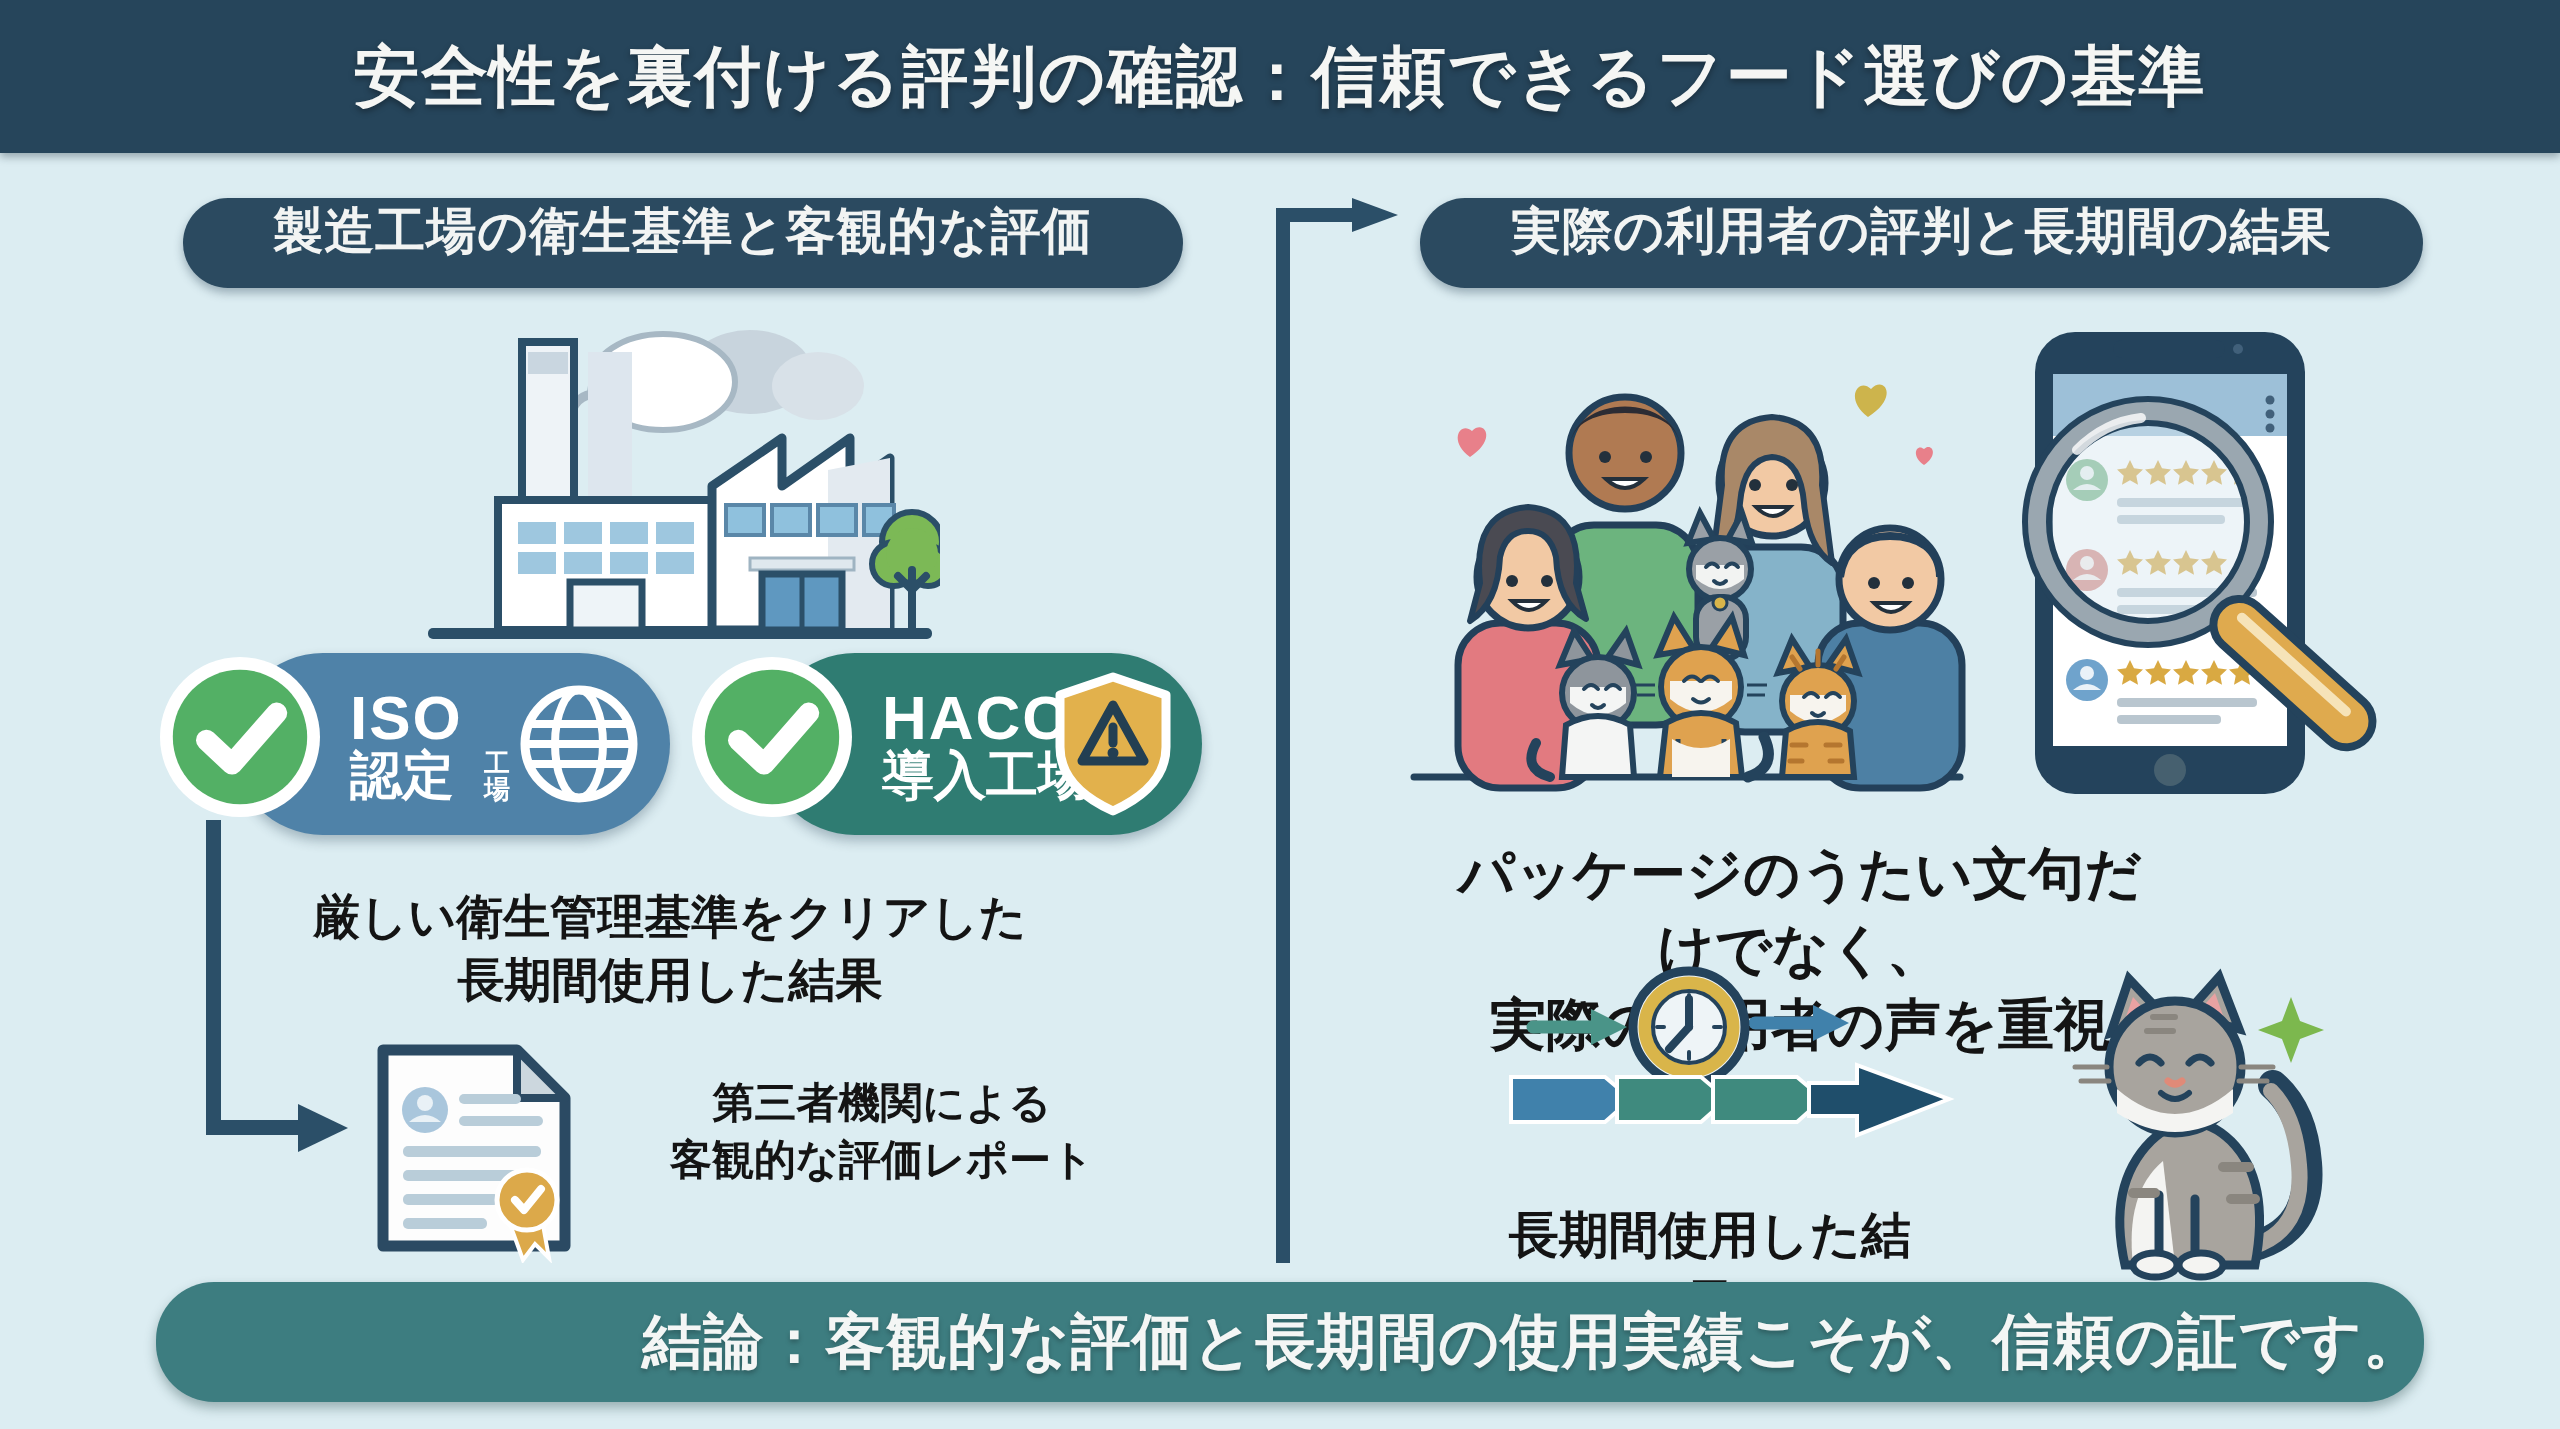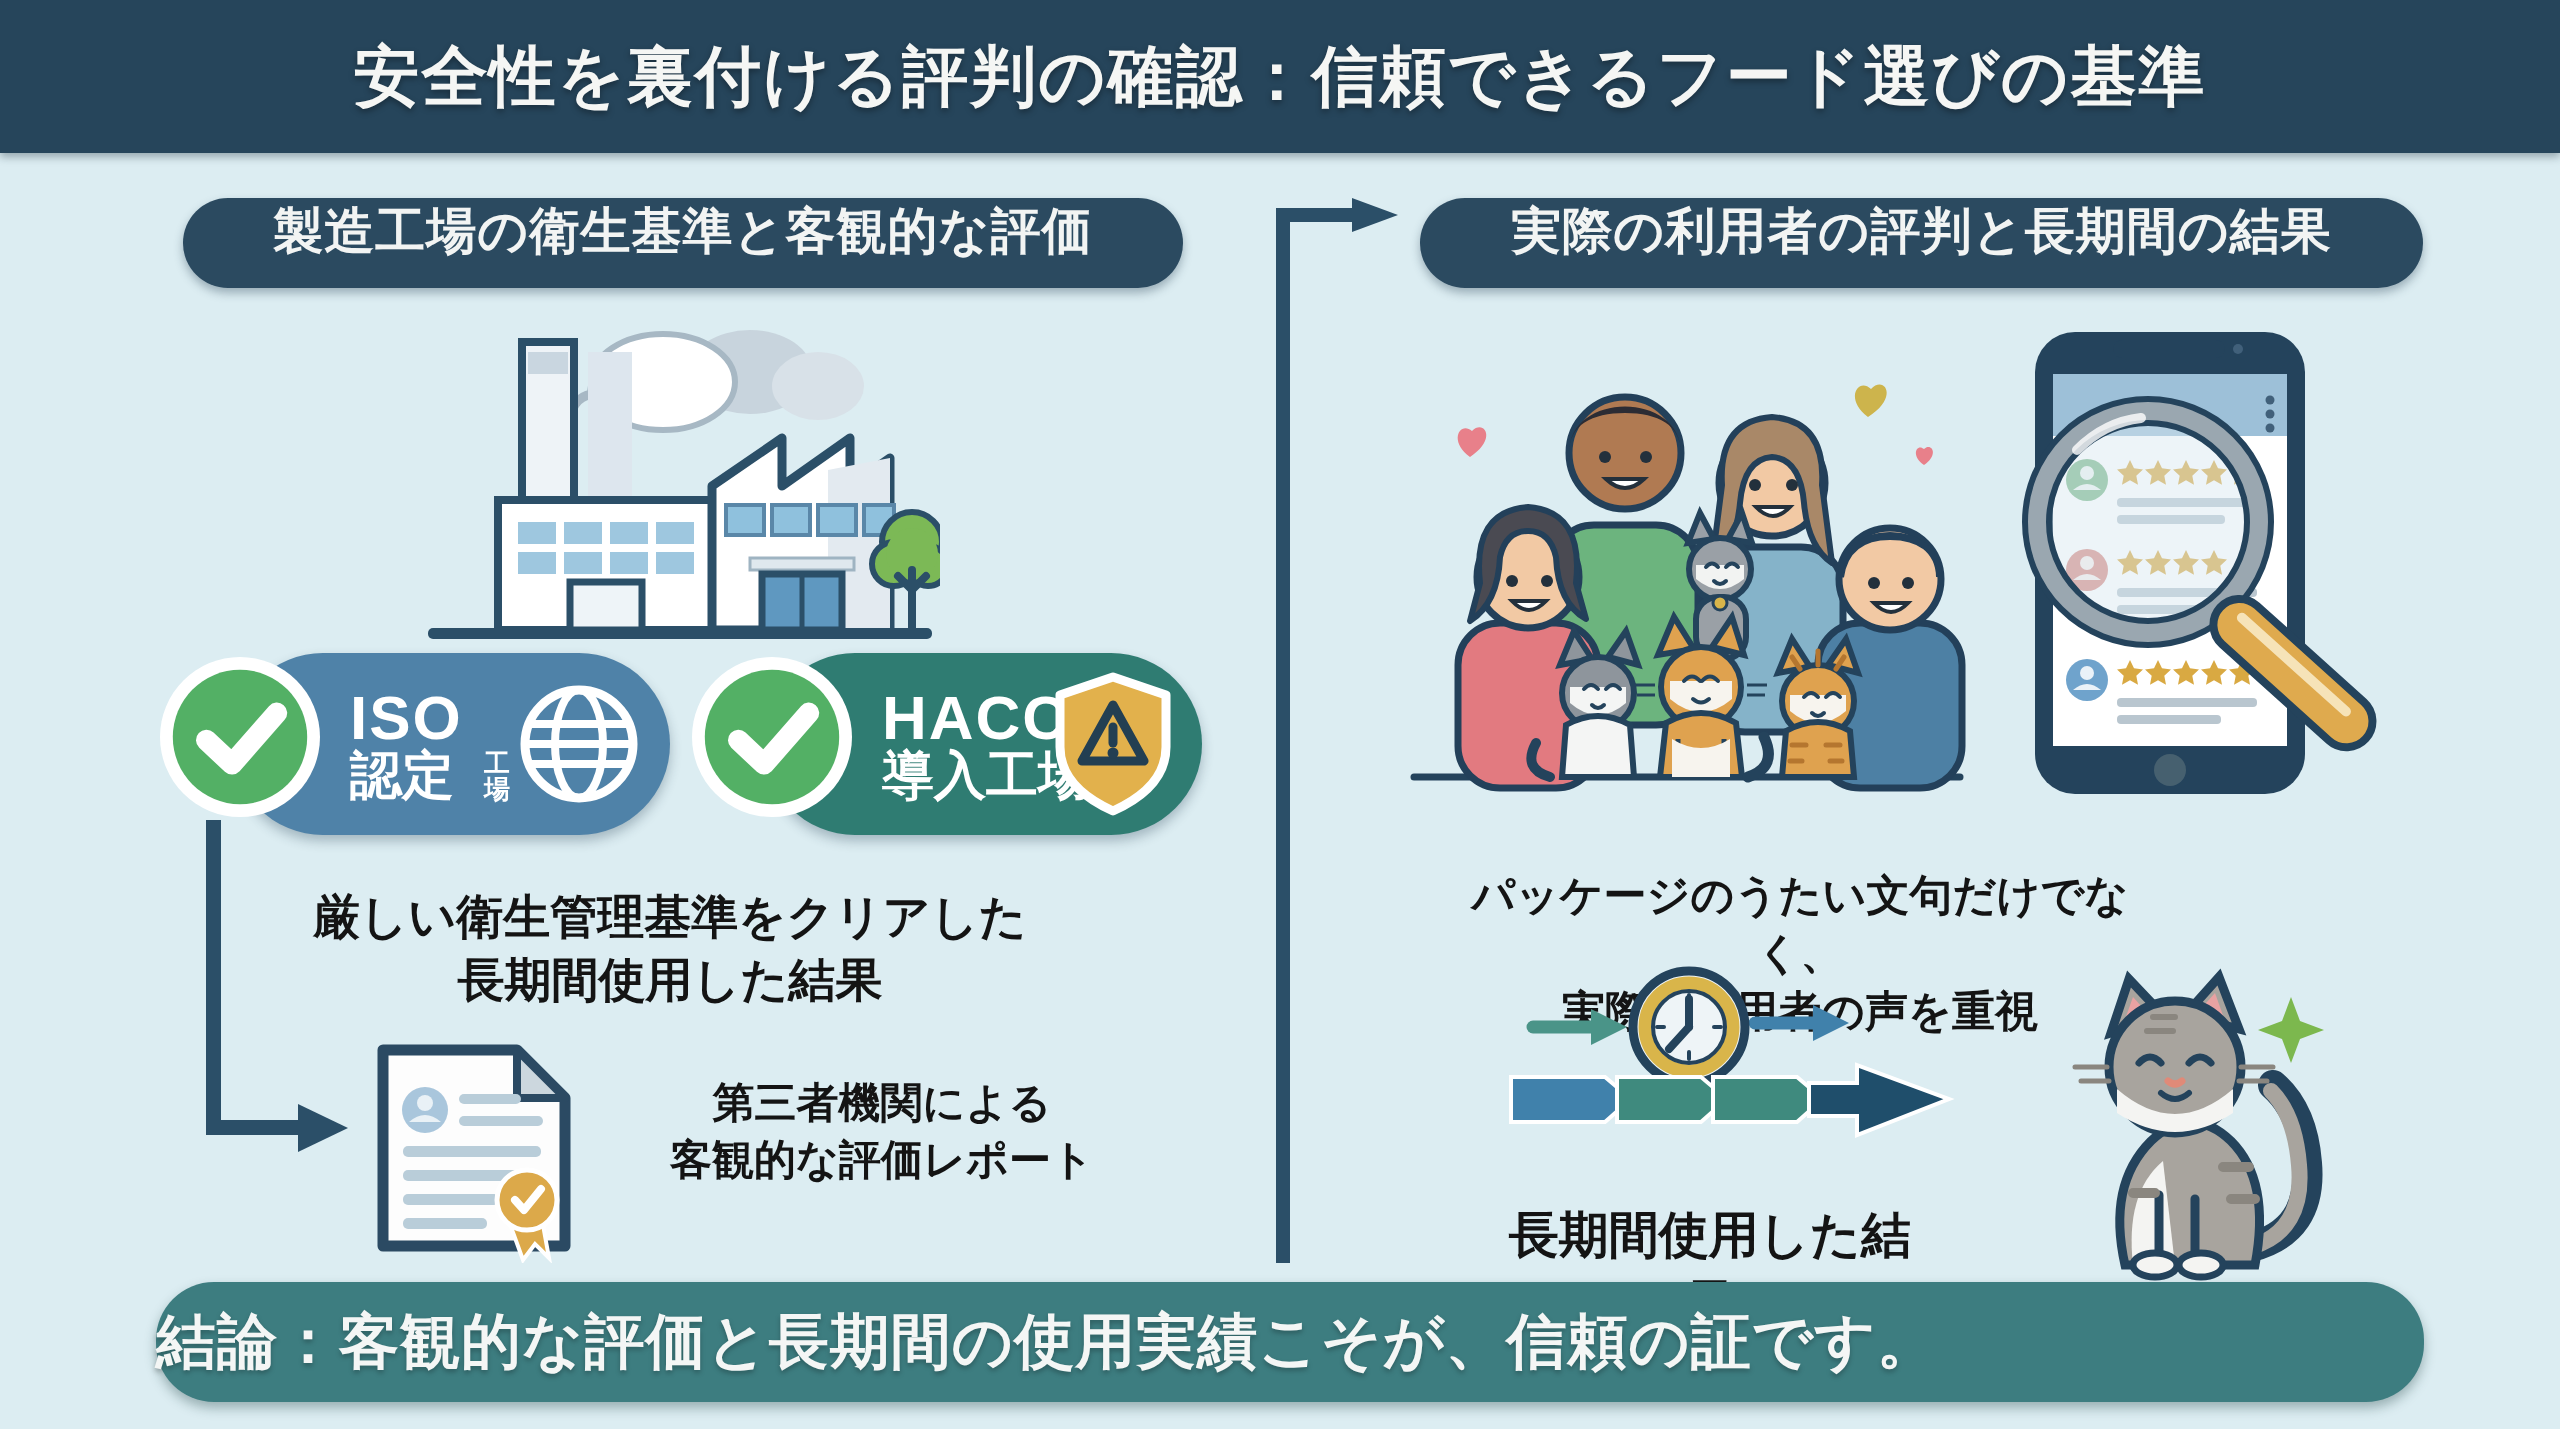--- a/index.html
+++ b/index.html
@@ -44,26 +44,26 @@
   .badge .l2{font-size:52px;color:#fff;}
   .badge .stack{display:flex;flex-direction:column;margin-left:8px;line-height:1;}
   .badge .stack span{font-size:26px;color:#fff;font-weight:bold;}
   .badge .bicon{position:absolute;right:26px;top:50%;transform:translateY(-50%);}
   
   .note{
     position:absolute;text-align:center;color:#141414;font-weight:bold;line-height:1.35;
   }
   .note-left{left:290px;top:885px;width:760px;font-size:47px;}
   .report-text{left:632px;top:1075px;width:500px;font-size:42px;}
-  .note-right{left:1430px;top:866px;width:740px;font-size:43px;}
+  .note-right{left:1430px;top:836px;width:740px;font-size:56px;}
   .timeline-caption{left:1490px;top:1202px;width:440px;font-size:50px;}
   
   .conclusion{
     position:absolute;left:156px;top:1282px;width:2268px;height:120px;border-radius:58px;
-    background:#3d7d80;display:flex;align-items:center;justify-content:flex-start;
+    background:#3d7d80;display:flex;align-items:center;justify-content:flex-end;
     box-shadow:0 6px 12px rgba(25,60,60,.35);
   }
   .conclusion span{color:#f4f6f5;font-size:60px;font-weight:bold;letter-spacing:1px;
     text-shadow:0 3px 5px rgba(0,0,0,.25);}
 </style>
 </head>
 <body>
 
 <div class="canvas">
 

